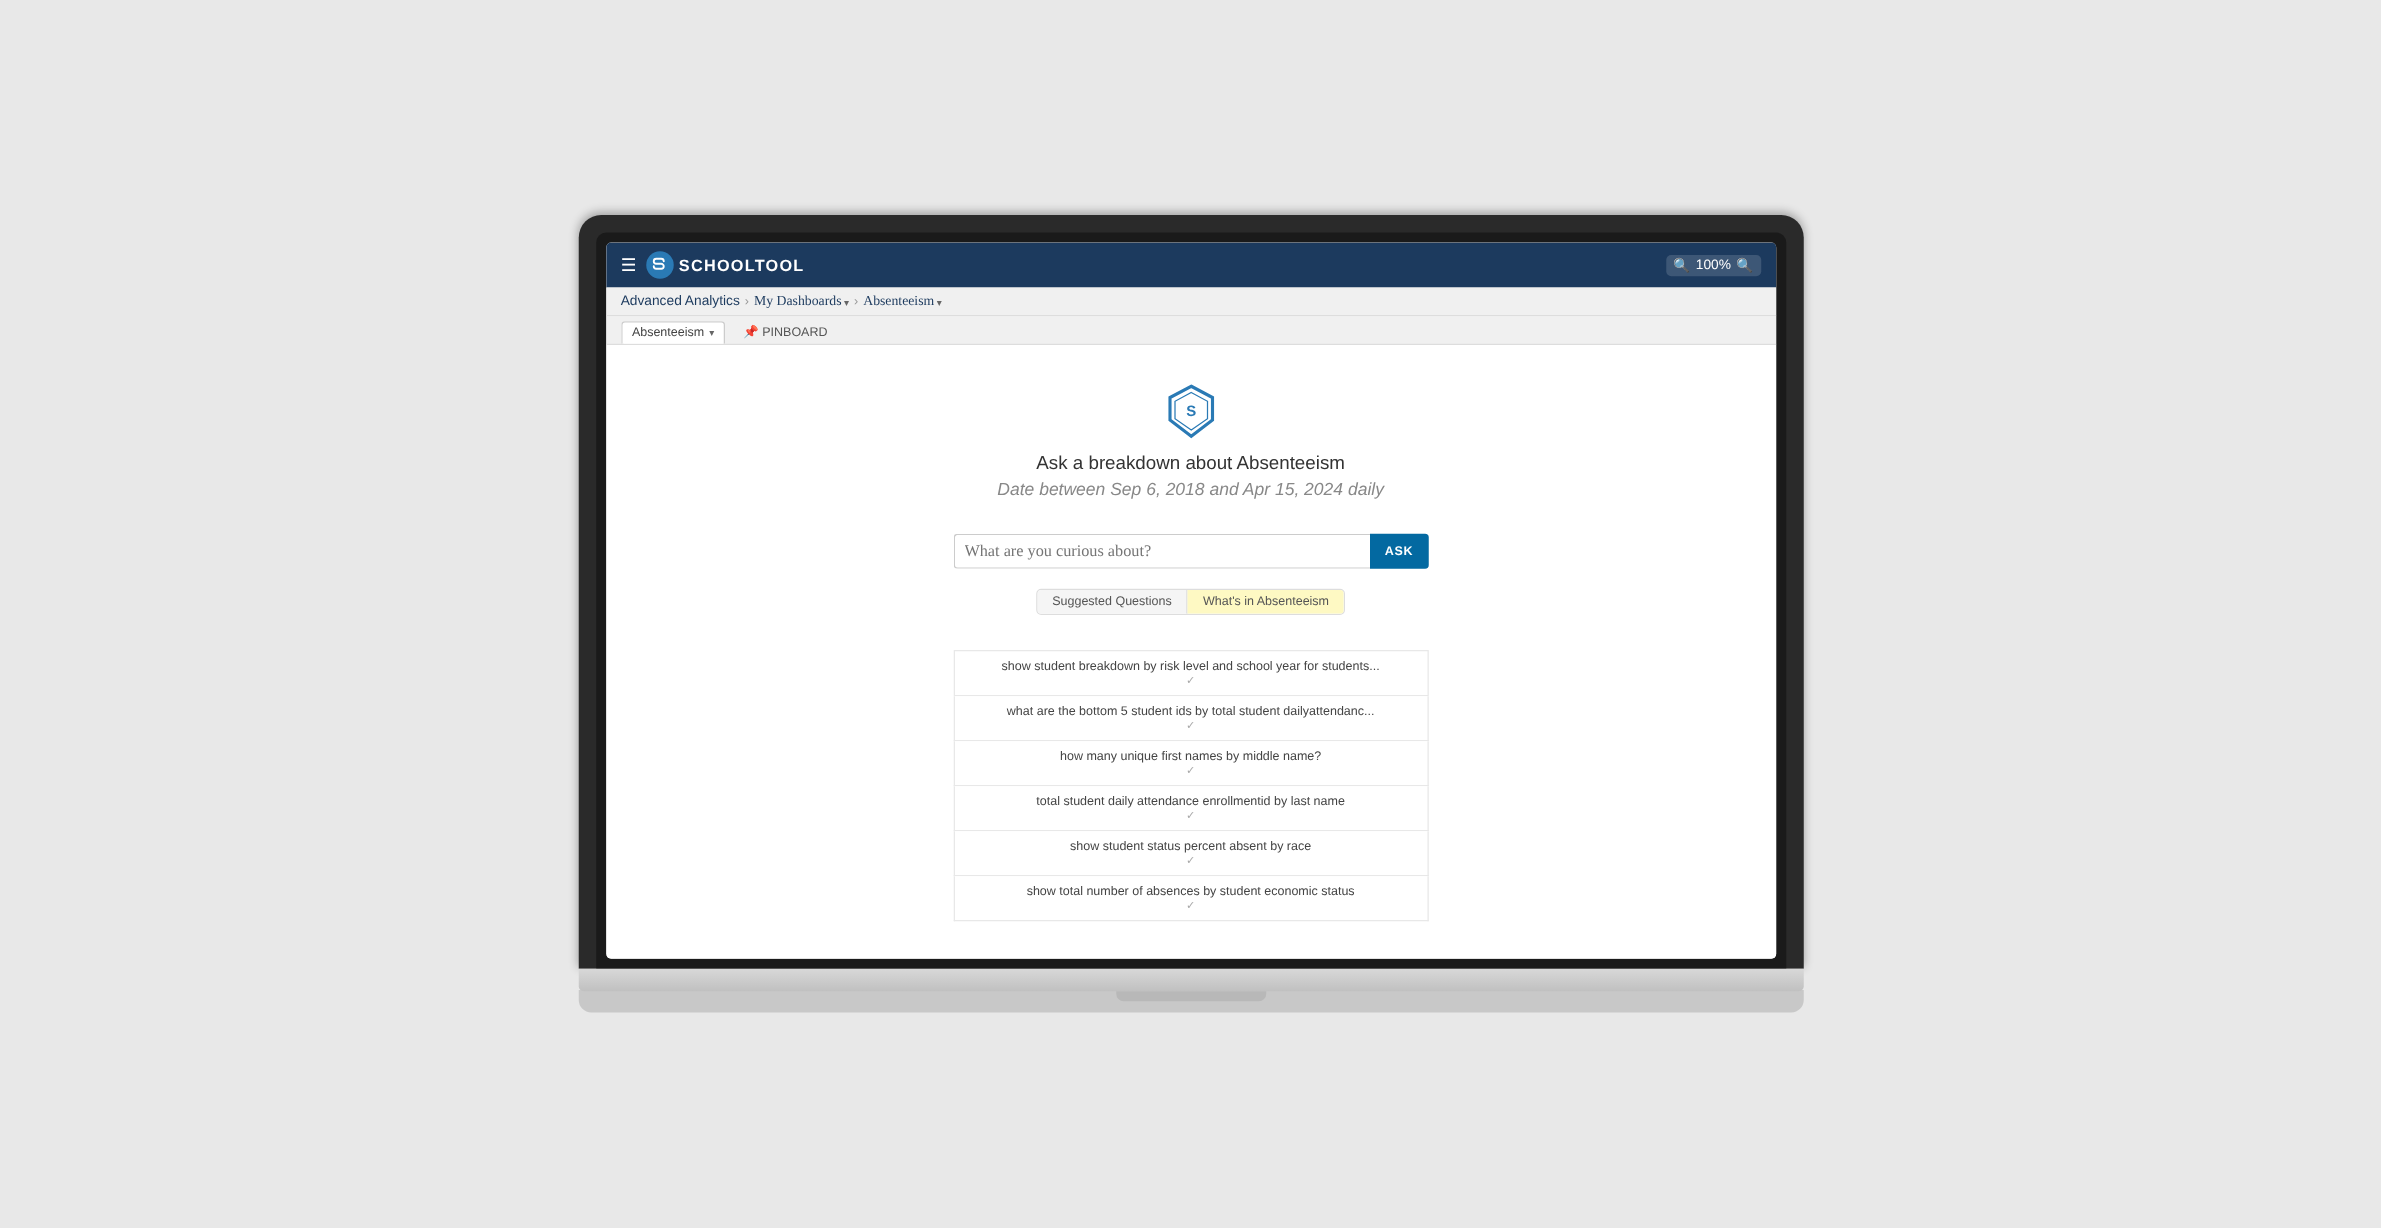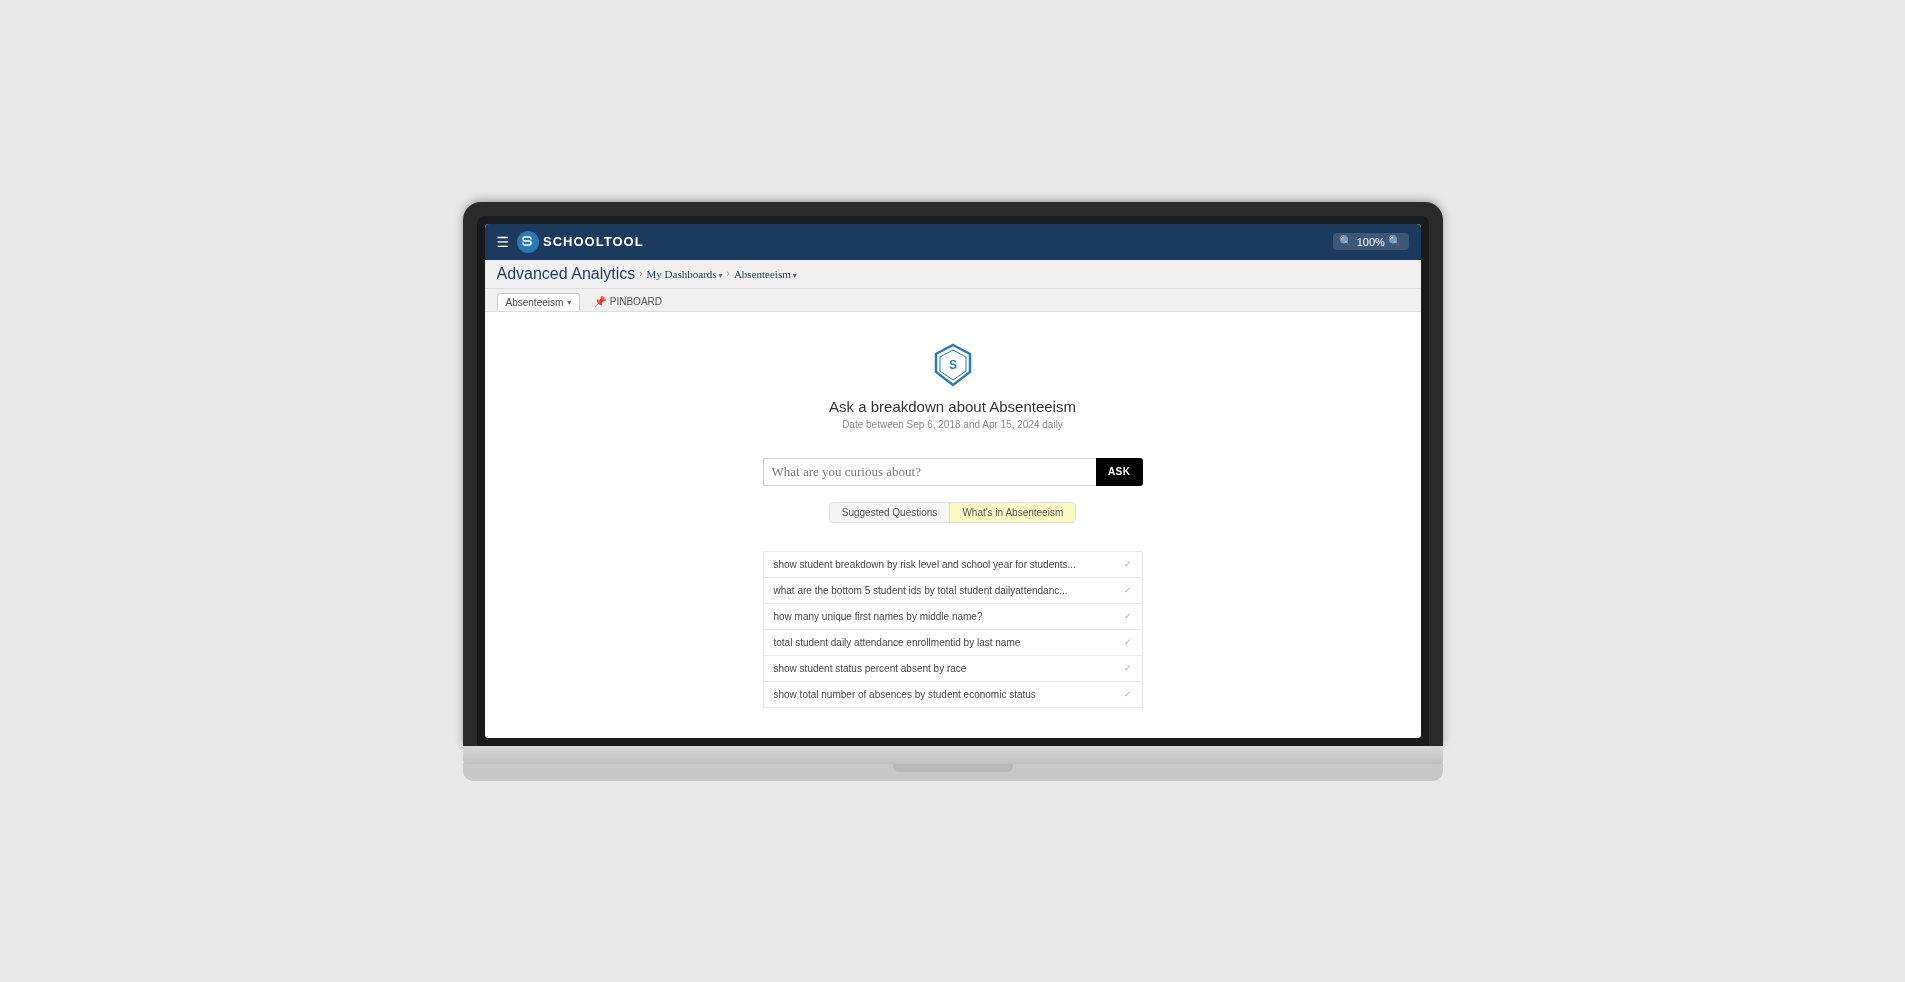--- a/index.html
+++ b/index.html
@@ -109,21 +109,21 @@
       background: #f0f0f0;
       border-bottom: 1px solid #ddd;
       padding: 5px 12px;
       display: flex;
       align-items: center;
       gap: 4px;
     }
 
     .breadcrumb-item {
       color: #1c3a5e;
-      font-size: 16px;
+      font-size: 11px;
       cursor: pointer;
     }
 
     .breadcrumb-sep {
       color: #999;
       font-size: 10px;
     }
 
     .breadcrumb-dropdown {
       display: flex;
@@ -200,23 +200,24 @@
     }
 
     .ask-title {
       font-size: 15px;
       color: #333;
       font-weight: 400;
       margin-bottom: 4px;
     }
 
     .ask-subtitle {
-      font-size: 10px;
+      font-size: 14px;
       color: #888;
       margin-bottom: 28px;
+      font-style: italic;
     }
 
     .search-row {
       display: flex;
       width: 380px;
       margin-bottom: 16px;
     }
 
     .search-input {
       flex: 1;
@@ -224,21 +225,21 @@
       border-right: none;
       border-radius: 3px 0 0 3px;
       padding: 5px 8px;
       font-size: 13px;
       color: #333;
       outline: none;
       font-family: Liberation Serif, serif;
     }
 
     .ask-btn {
-      background: #000000;
+      background: #0369a1;
       color: #fff;
       border: none;
       border-radius: 0 3px 3px 0;
       padding: 5px 12px;
       font-size: 10px;
       font-weight: 600;
       cursor: pointer;
       letter-spacing: 0.5px;
     }
 
@@ -281,20 +282,21 @@
       display: flex;
       align-items: center;
       justify-content: space-between;
       padding: 7px 10px;
       border: 1px solid #e8e8e8;
       border-top: none;
       font-size: 10px;
       color: #444;
       cursor: pointer;
       background: #fff;
+      flex-direction: column;
     }
 
     .suggestion-item:first-child {
       border-top: 1px solid #e8e8e8;
     }
 
     .suggestion-check {
       color: #aaa;
       font-size: 9px;
     }

